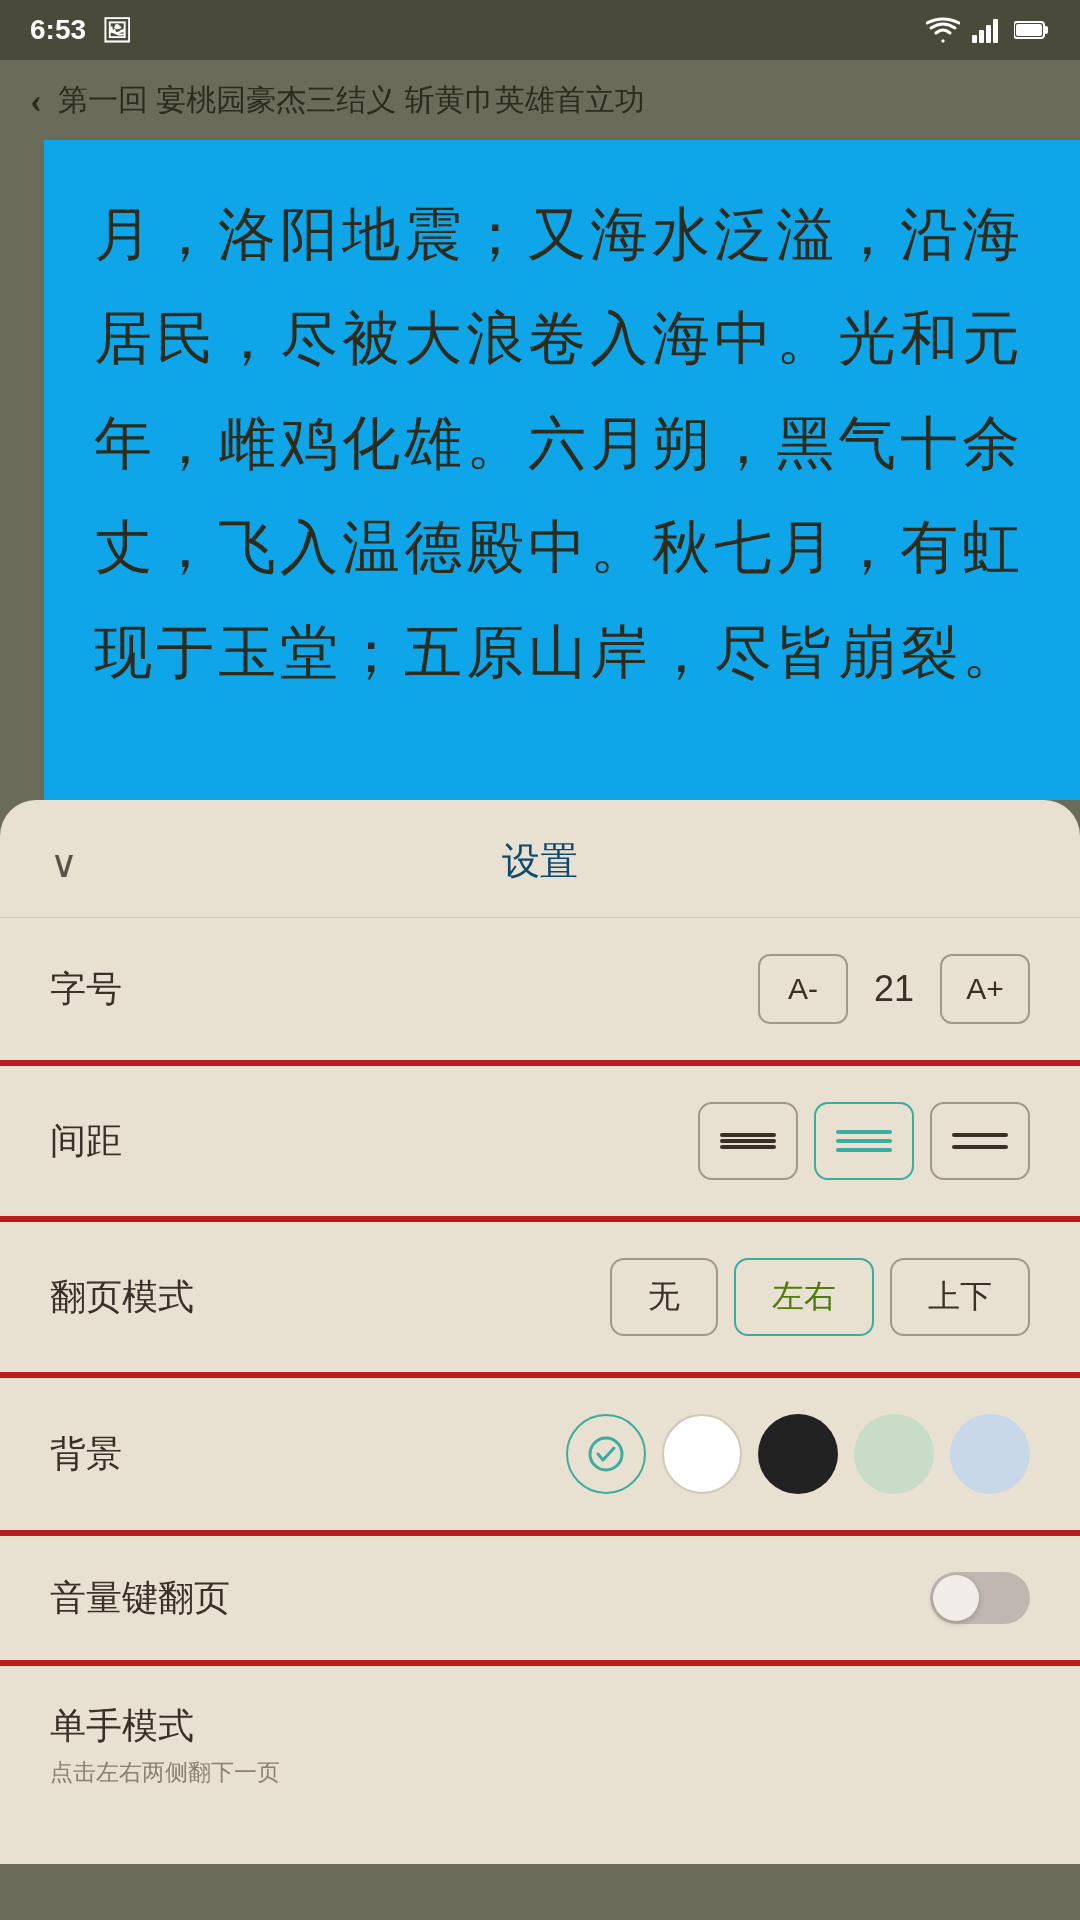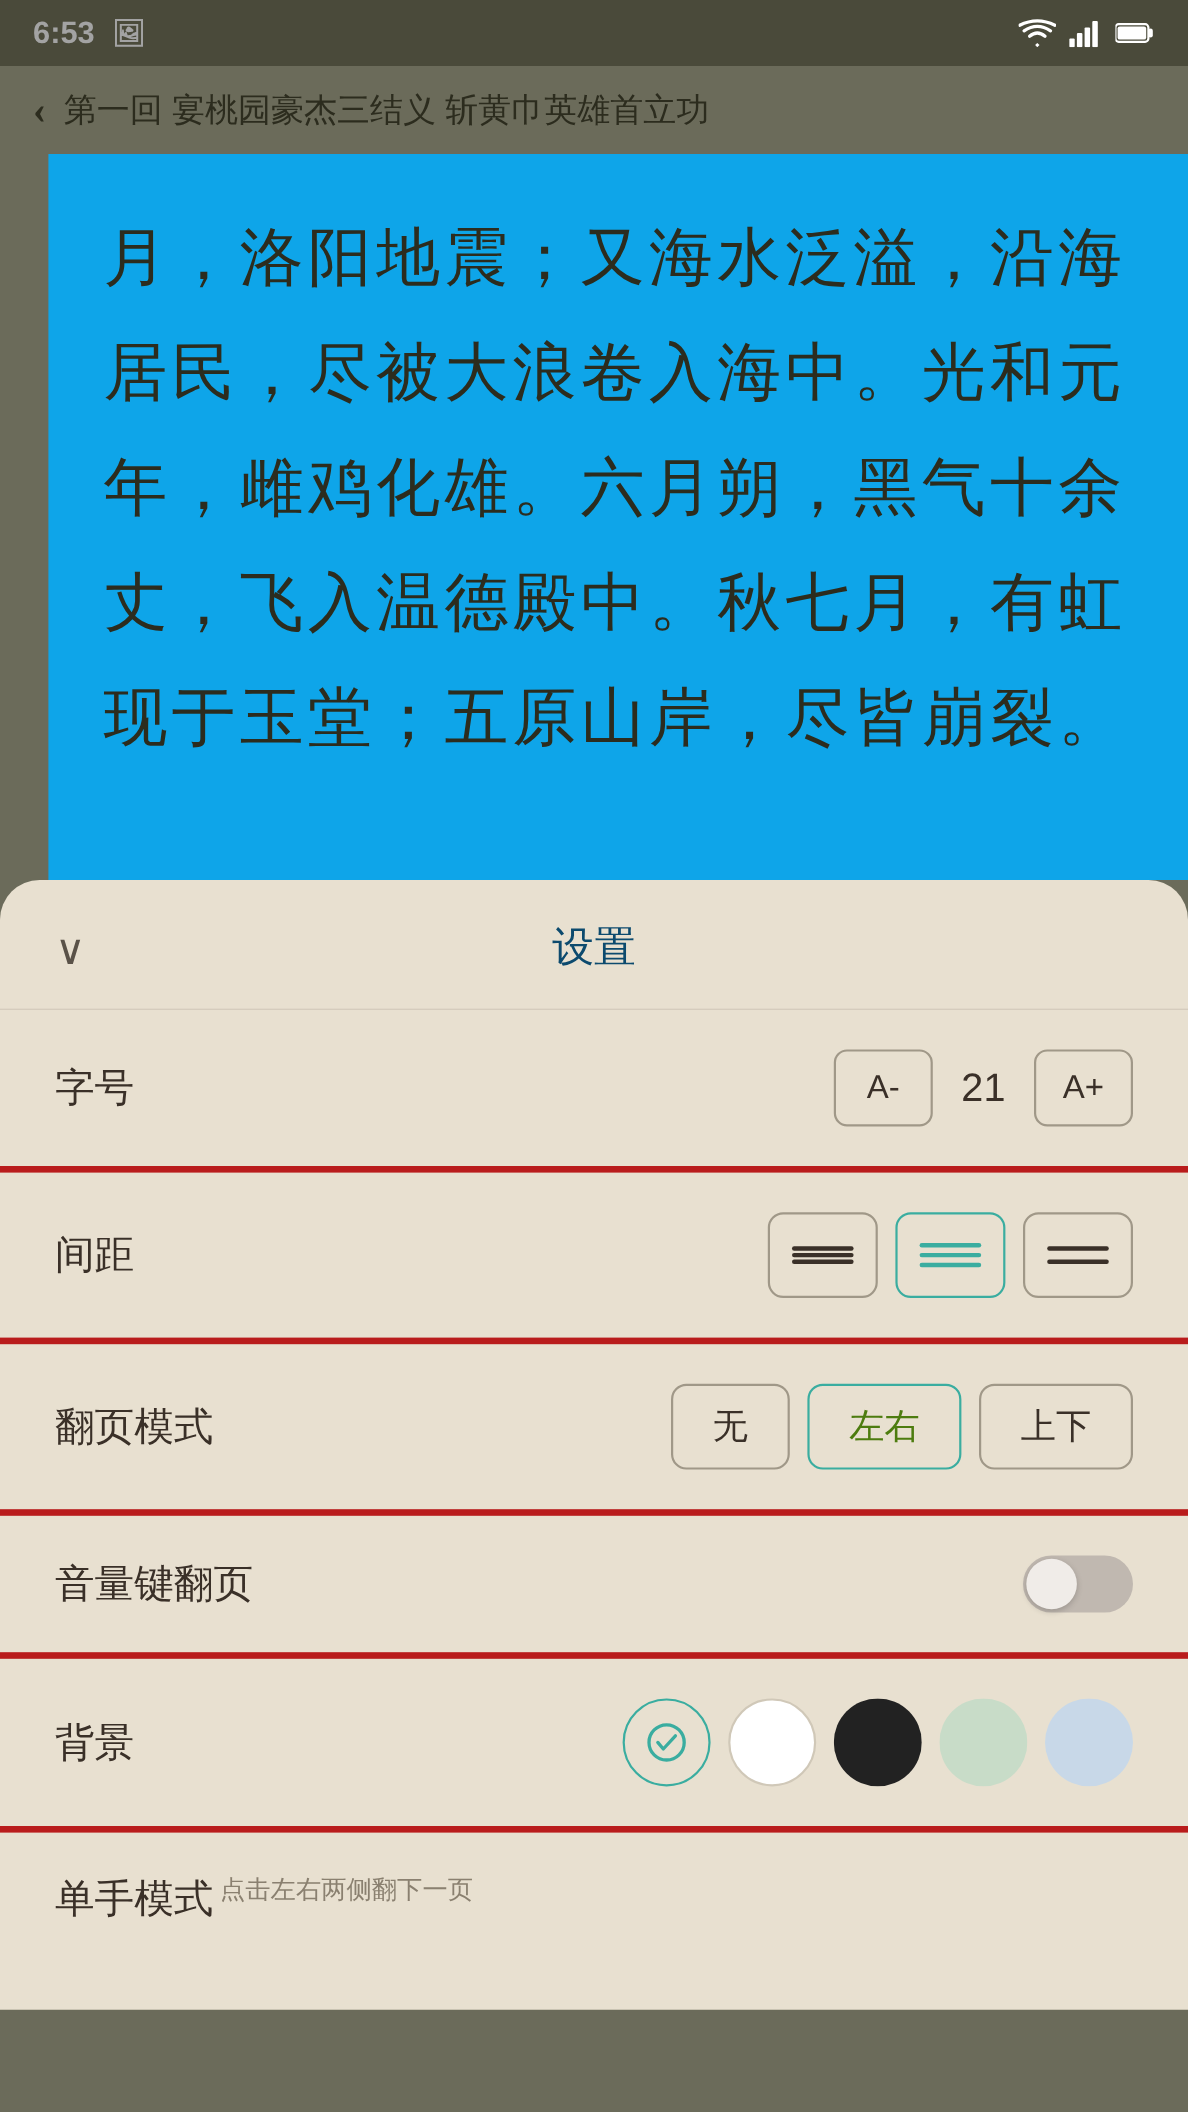--- a/index.html
+++ b/index.html
@@ -16,21 +16,21 @@
 
     
     .status-bar {
       width: 100%;
       height: 60px;
       background: #4a4a3a;
       display: flex;
       align-items: center;
       justify-content: space-between;
       padding: 0 30px;
-      color: #a3a3a3;
+      color: #ffffff;
       font-size: 28px;
       font-family: sans-serif;
       font-weight: 600;
     }
     .status-left {
       display: flex;
       align-items: center;
       gap: 16px;
     }
     .status-right {
@@ -242,21 +242,21 @@
 
     
     .row-sublabel {
       font-size: 23px;
       color: #8a8070;
       font-family: sans-serif;
     }
 
     .row-label-group {
       display: flex;
-      flex-direction: row;
+      flex-direction: column;
       gap: 6px;
     }
   </style>
 </head>
 <body>
 
 <div class="status-bar">
   <div class="status-left">
     <span>6:53</span>
     <span style="font-size:24px;">🖼</span>
@@ -338,46 +338,46 @@
       </button>
     </div>
   </div>
 
   <div class="settings-row">
     <span class="row-label">翻页模式</span>
     <div class="row-controls">
       <button class="mode-btn">无</button>
       <button class="mode-btn active">左右</button>
       <button class="mode-btn">上下</button>
-    </div>
-  </div>
-
-  <div class="settings-row">
-    <span class="row-label">音量键翻页</span>
-    <div class="toggle-switch">
-      <div class="toggle-knob"></div>
     </div>
   </div>
 
   <div class="settings-row">
     <span class="row-label">背景</span>
     <div class="row-controls">
       <div class="bg-circle bg-tan selected">
         <svg width="36" height="36" viewBox="0 0 36 36">
           <circle cx="18" cy="18" r="16" stroke="#3aada0" stroke-width="3" fill="none"></circle>
           <polyline points="10,18 15,24 26,12" stroke="#3aada0" stroke-width="3" fill="none" stroke-linecap="round" stroke-linejoin="round"></polyline>
         </svg>
       </div>
       <div class="bg-circle bg-white" style="border:2px solid #d0c8b8;"></div>
       <div class="bg-circle bg-black"></div>
       <div class="bg-circle bg-green"></div>
       <div class="bg-circle bg-blue"></div>
     </div>
   </div>
 
   <div class="settings-row">
+    <span class="row-label">音量键翻页</span>
+    <div class="toggle-switch">
+      <div class="toggle-knob"></div>
+    </div>
+  </div>
+
+  <div class="settings-row">
     <div class="row-label-group">
       <span class="row-label">单手模式</span>
       <span class="row-sublabel">点击左右两侧翻下一页</span>
     </div>
   </div>
 
 </div>
 
 </body></html>

